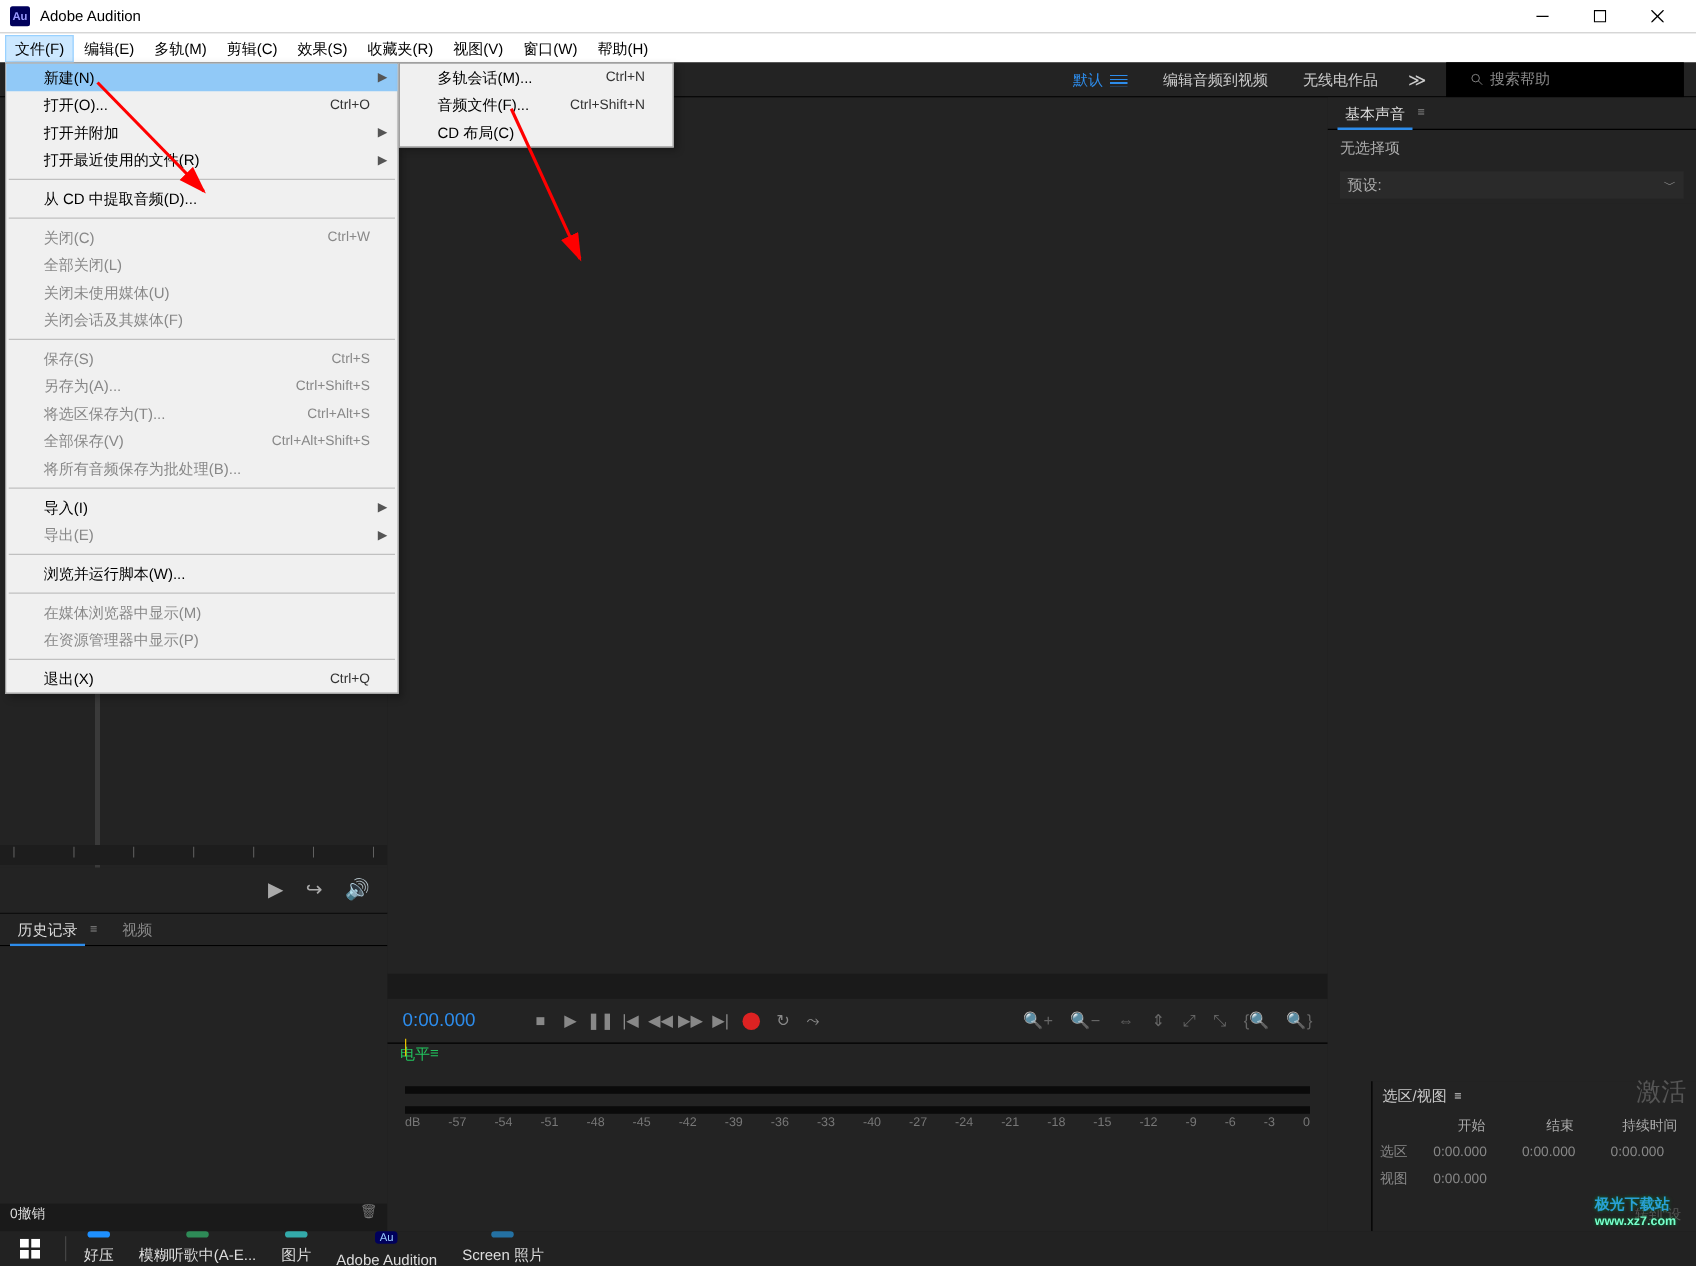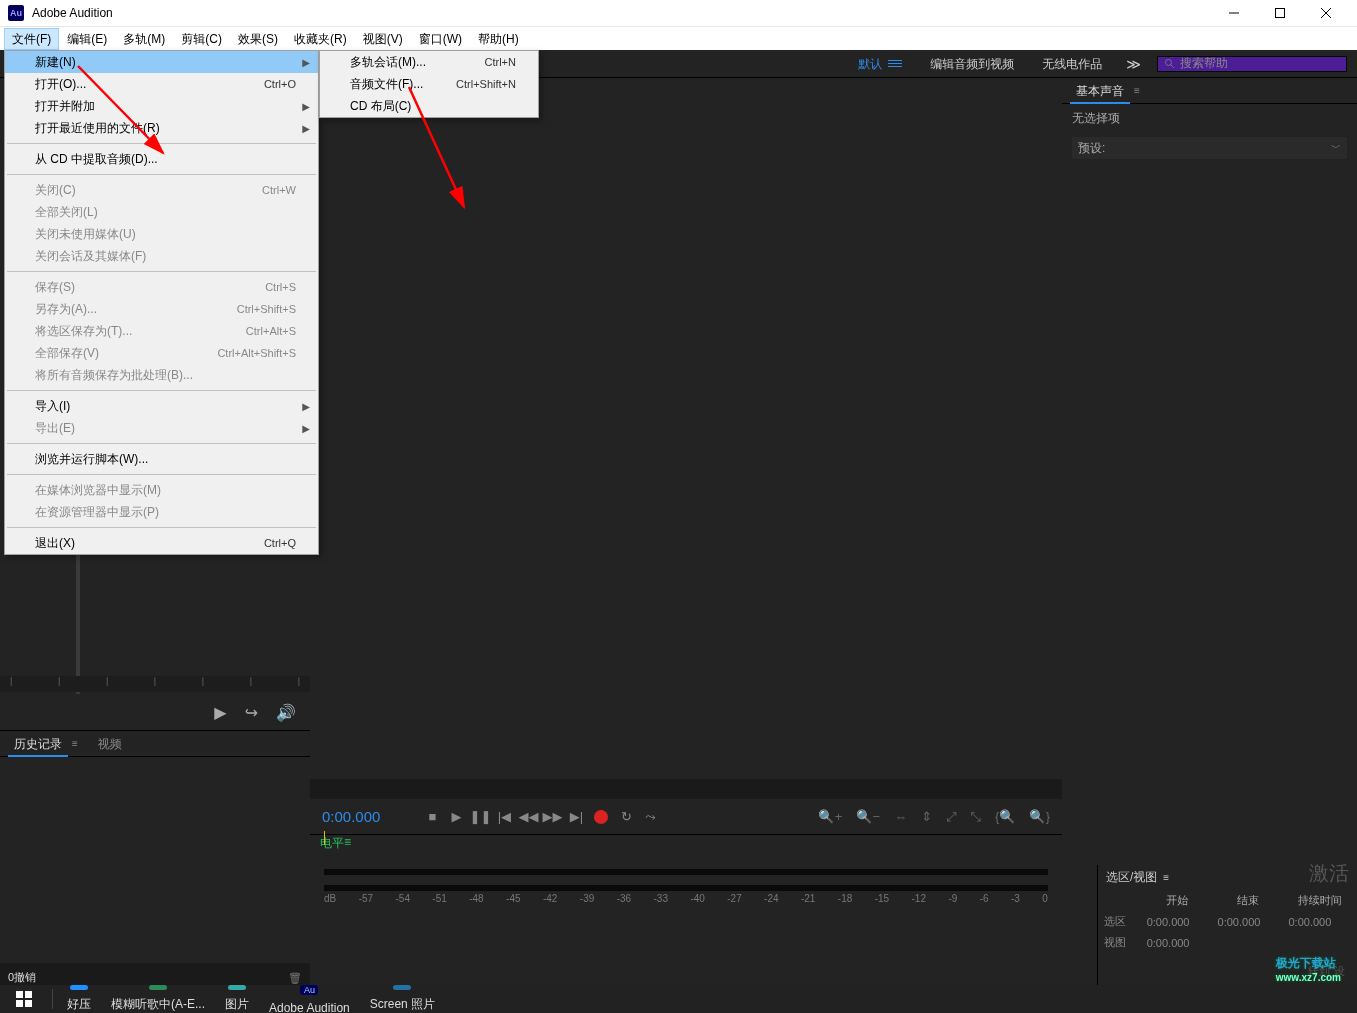--- a/index.html
+++ b/index.html
@@ -17,21 +17,21 @@
   .menubar .mitem { padding:0 8px; height:22px; line-height:22px; font-size:12px; color:#000; cursor:default; }
   .menubar .mitem.active { background:#cce8ff; border:1px solid #99d1ff; line-height:20px; padding:0 7px; }
 
   
   .wksrow { height:28px; background:#232323; display:flex; align-items:center; border-bottom:1px solid #000; }
   .wksrow .left { flex:1; }
   .wksrow .ws { padding:0 14px; font-size:12px; color:#ccc; height:28px; line-height:28px; }
   .wksrow .ws.active { color:#2d8ceb; }
   .wksrow .ws.active::after { content:""; display:inline-block; margin-left:6px; width:14px; height:9px; background:repeating-linear-gradient(to bottom,#2d8ceb 0 1px,transparent 1px 3px); vertical-align:middle; }
   .wksrow .more { color:#ccc; font-size:14px; padding:0 10px; }
-  .wksrow .search { width:190px; height:16px; margin:0 10px 0 6px; background:#4c1d95; border:1px solid #000; display:flex; align-items:center; padding:0 6px; color:#888; font-size:12px; }
+  .wksrow .search { width:190px; height:28px; margin:0 10px 0 6px; background:#000000; border:1px solid #000; display:flex; align-items:center; padding:0 18px; color:#888; font-size:12px; }
   .wksrow .search svg { width:12px; height:12px; margin-right:4px; }
 
   
   .main { display:flex; height:calc(100% - 26px - 24px - 28px - 28px); }
 
   .leftcol { width:310px; display:flex; flex-direction:column; }
   .editorarea { flex:1; background:#232323; position:relative; }
   .rightcol { width:295px; background:#232323; display:flex; flex-direction:column; }
 
   
@@ -62,21 +62,21 @@
 
   
   .filespanel { flex:1; background:#232323; display:flex; flex-direction:column; position:relative; }
   .ruler { position:absolute; bottom:38px; left:0; right:0; height:16px; background:#1d1d1d; }
   .filetools { position:absolute; bottom:0; left:0; right:0; height:36px; background:#232323; display:flex; align-items:center; justify-content:flex-end; padding:0 14px; gap:18px;}
   .filetools .ico { color:#aaa; }
   .vslider { position:absolute; left:76px; top:470px; width:4px; height:180px; background:#3a3a3a;}
   .vslider .thumb { width:12px; height:8px; background:#777; position:absolute; left:-4px; top:170px; border-radius:2px;}
 
   .histpanel { height:255px; background:#232323; display:flex; flex-direction:column; border-top:1px solid #000;}
-  .histfoot { height:22px; background:#1a1a1a; display:flex; align-items:flex-end; padding:0 8px; color:#ddd; font-size:11px;}
+  .histfoot { height:22px; background:#1a1a1a; display:flex; align-items:flex-start; padding:0 8px; color:#ddd; font-size:11px;}
   .histfoot .trash { margin-left:auto; color:#777;}
 
   
   .editorbot { position:absolute; bottom:0; left:0; right:0; height:186px; background:#232323; }
   .transport { height:36px; display:flex; align-items:center; padding:0 12px; color:#888; border-bottom:1px solid #000;}
   .transport .timecode { color:#2d8ceb; font-size:15px; margin-right:40px; }
   .transport .tbtn { width:24px; text-align:center; font-size:13px;}
   .transport .rec { width:14px; height:14px; background:#d22; border-radius:50%; margin:0 6px;}
   .transport .gap { width:40px;}
   .transport .zoomgrp { margin-left:auto; display:flex; gap:14px; font-size:13px; color:#666;}

